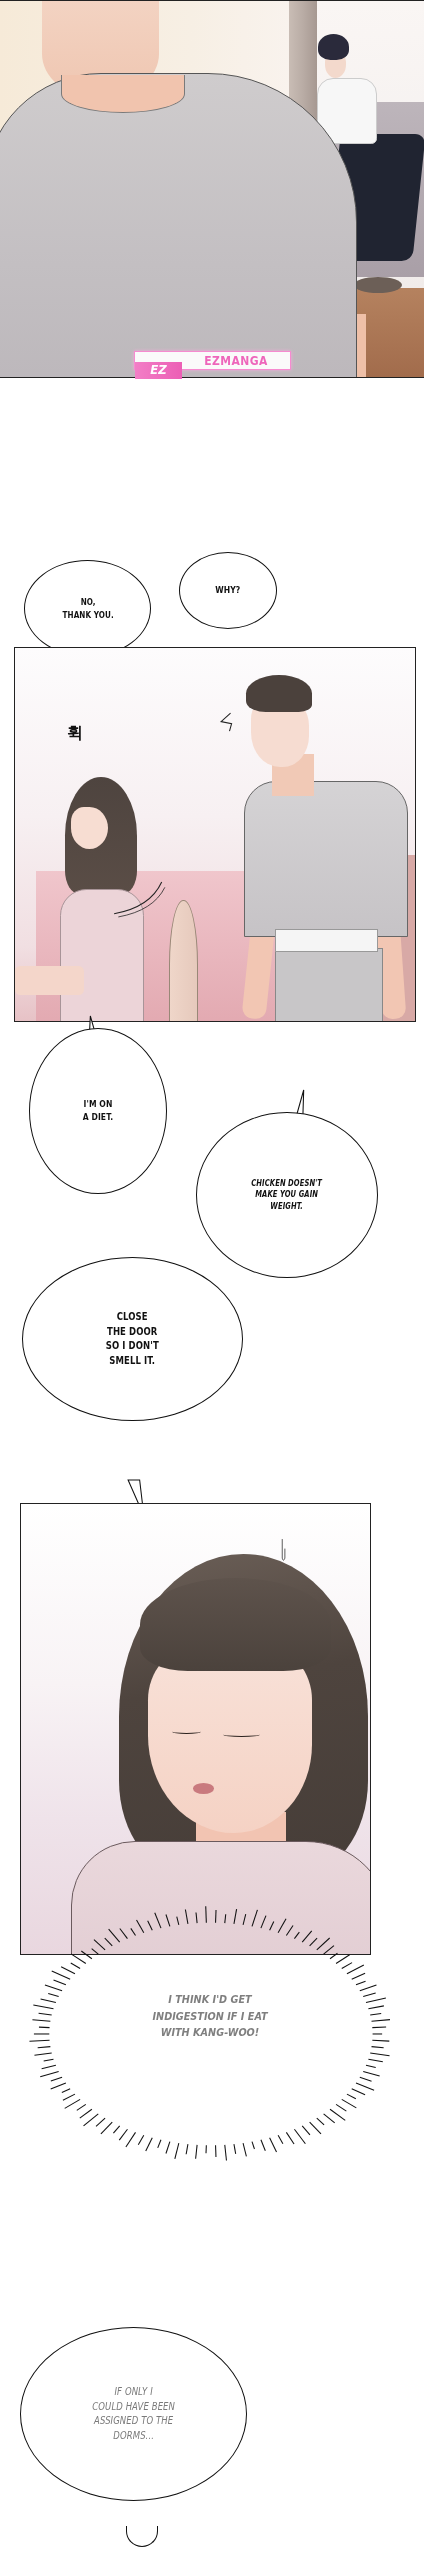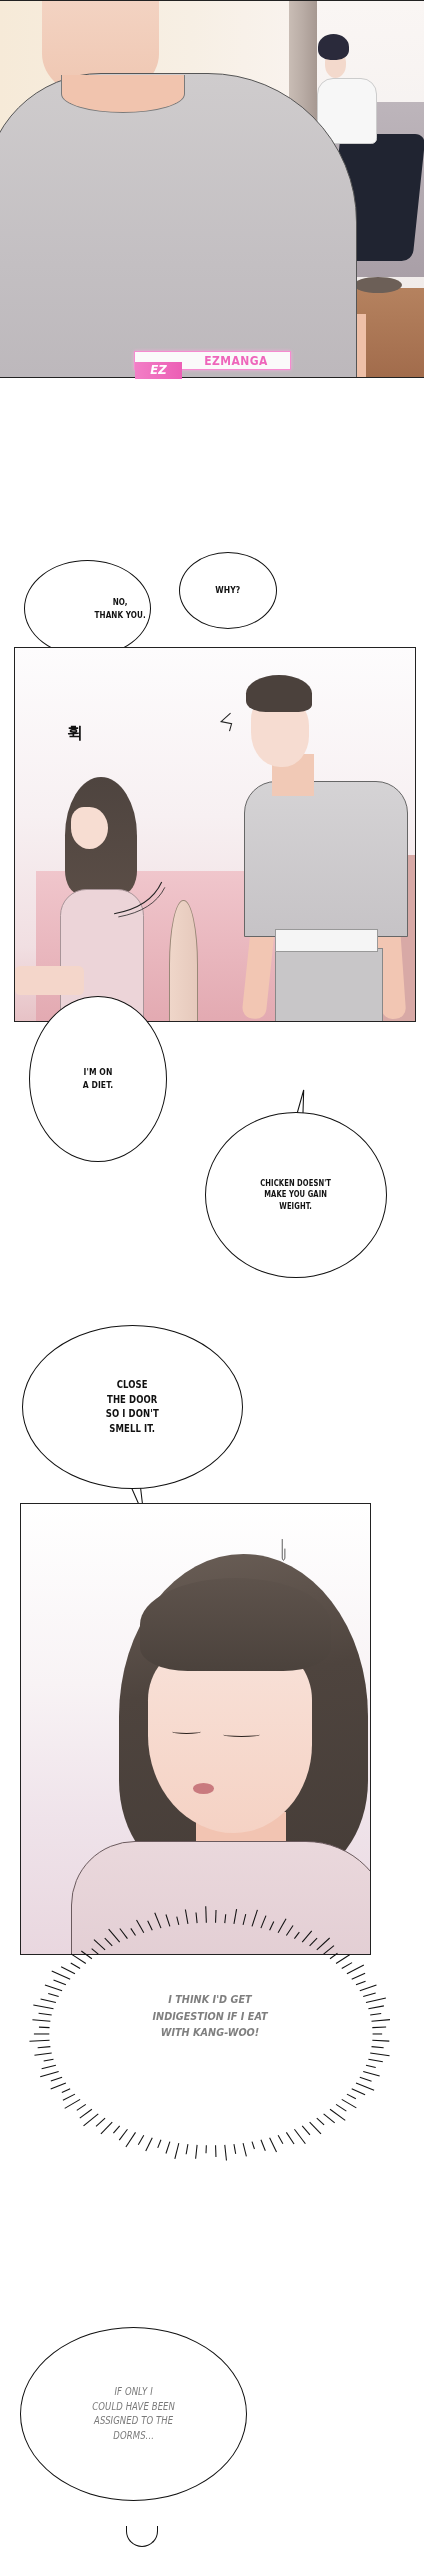--- a/index.html
+++ b/index.html
@@ -85,21 +85,21 @@
 </div>
 
 <div class="watermark">
   <div class="wm-logo">EZ</div>
   <div class="wm-text">EZMANGA</div>
 </div>
 
 <svg style="left:80px;top:650px;width:16px;height:32px;" viewBox="0 0 30 60" width="16" height="32">
   <polygon points="4,0 16,50 22,0" fill="#fff" stroke="#111" stroke-width="2"></polygon>
 </svg>
-<div class="bubble" style="left:24.4px;top:560px;width:127px;height:97px;justify-content:flex-end;">
+<div class="bubble" style="left:24.4px;top:560px;width:127px;height:97px;">
   <span class="btext" style="font-size:8.5px;">NO,
 THANK YOU.</span>
 </div>
 <svg style="left:231px;top:655px;width:16px;height:21px;" viewBox="0 0 30 40" width="16" height="21">
   <polygon points="2,0 22,32 20,0" fill="#fff" stroke="#111" stroke-width="2"></polygon>
 </svg>
 <div class="bubble" style="left:179px;top:552px;width:98px;height:77px;">
   <span class="btext" style="font-size:9px;">WHY?</span>
 </div>
 
@@ -125,37 +125,37 @@
   <svg style="left:98px;top:233px;width:53px;height:37px;" viewBox="0 0 100 70" width="53" height="37">
     <path d="M2,62 Q70,50 92,2" fill="none" stroke="#222" stroke-width="2"></path>
     <path d="M10,68 Q76,56 98,12" fill="none" stroke="#222" stroke-width="1.5"></path>
   </svg>
 </div>
 <div class="sfx">휙</div>
 
 <svg style="left:85px;top:1016px;width:16px;height:26.5px;" viewBox="0 0 30 50" width="16" height="26.5">
   <polygon points="10,0 8,40 22,42" fill="#fff" stroke="#111" stroke-width="2"></polygon>
 </svg>
-<div class="bubble" style="left:29px;top:996px;width:138px;height:166px;">
+<div class="bubble" style="left:29px;top:1028px;width:138px;height:166px;">
   <span class="btext" style="font-size:9px;">I'M ON
 A DIET.</span>
 </div>
 <svg style="left:292px;top:1090px;width:16px;height:37px;" viewBox="0 0 30 70" width="16" height="37">
   <polygon points="22,0 4,64 20,64" fill="#fff" stroke="#111" stroke-width="2"></polygon>
 </svg>
-<div class="bubble" style="left:205px;top:1112px;width:182px;height:166px;">
+<div class="bubble" style="left:196px;top:1112px;width:182px;height:166px;font-style:italic;">
   <span class="btext" style="font-size:8px;">CHICKEN DOESN'T
 MAKE YOU GAIN
 WEIGHT.</span>
 </div>
 
 <svg style="left:126px;top:1480px;width:21px;height:42px;" viewBox="0 0 40 80" width="21" height="42">
   <polygon points="4,0 34,68 26,0" fill="#fff" stroke="#111" stroke-width="2"></polygon>
 </svg>
-<div class="bubble" style="left:22px;top:1325px;width:221px;height:164px;">
+<div class="bubble" style="left:22px;top:1257px;width:221px;height:164px;">
   <span class="btext" style="font-size:10px;">CLOSE
 THE DOOR
 SO I DON'T
 SMELL IT.</span>
 </div>
 
 <div id="p3" class="panel">
   <div class="abs hair"></div>
   <div class="abs neck"></div>
   <div class="abs shirt"></div>

